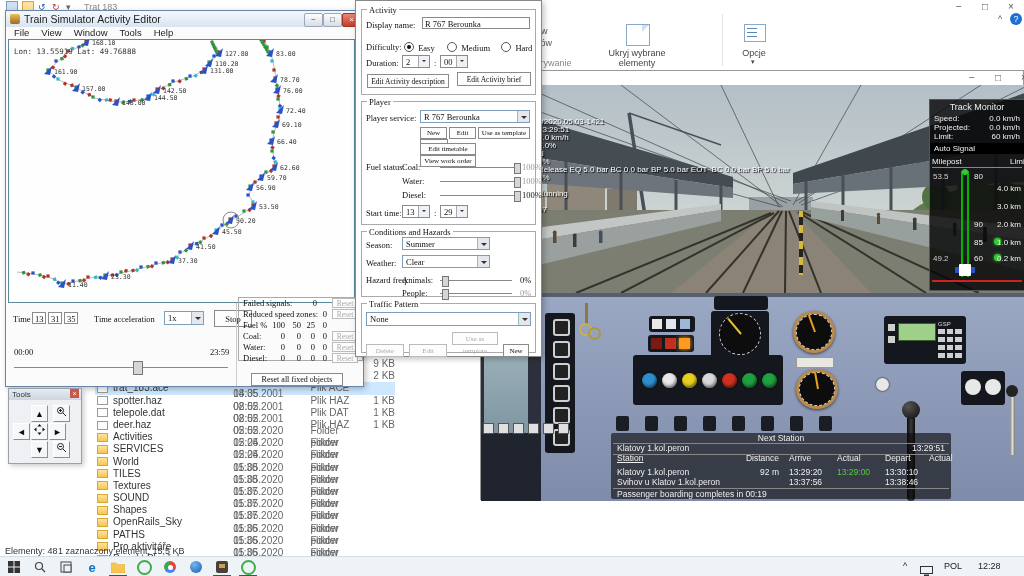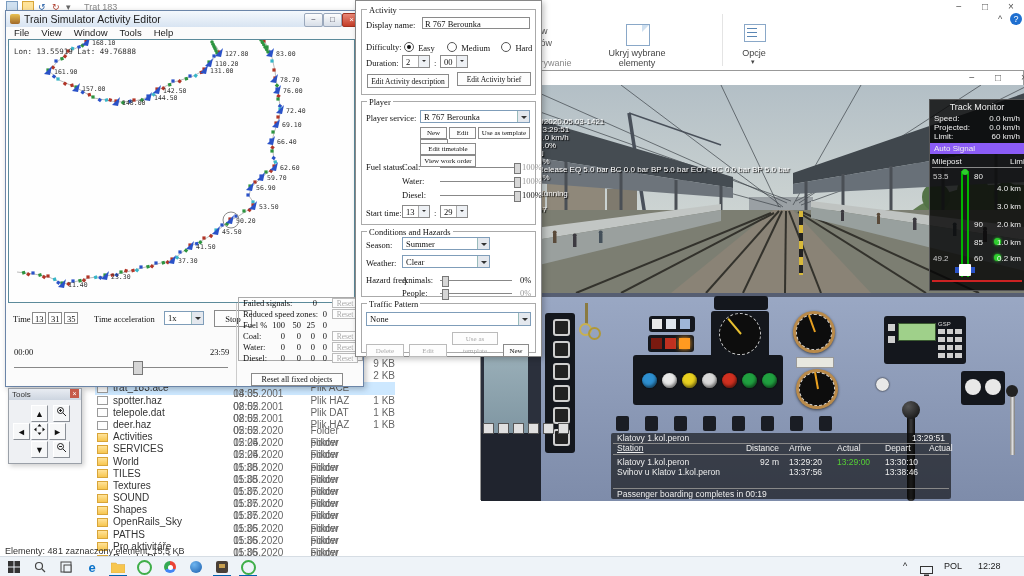--- a/index.html
+++ b/index.html
@@ -546,21 +546,21 @@
     <div>U2020.05.03-1421</div><div>13:29:51</div><div>0.0 km/h</div><div>0.0%</div><div>N</div><div>0%</div><div>Release EQ 5.0 bar BC 0.0 bar BP 5.0 bar EOT  BC 0.0 bar BP 5.0 bar</div><div>0%</div><div></div><div>Running</div><div></div><div>57</div></div>
 
     <div id="track-monitor">
       <div style="text-align:center;font-size:9px;padding-top:2px;">Track Monitor</div>
       <div class="abs" style="left:4px;top:14px;">Speed:</div>
       <div class="abs" style="right:4px;top:14px;">0.0 km/h</div>
       <div class="abs" style="left:4px;top:23px;">Projected:</div>
       <div class="abs" style="right:4px;top:23px;">0.0 km/h</div>
       <div class="abs" style="left:4px;top:32px;">Limit:</div>
       <div class="abs" style="right:4px;top:32px;">60 km/h</div>
-      <div class="abs" style="left:0;top:43px;width:94px;height:11px;background:#8b5cf6;padding-left:4px;line-height:11px;box-sizing:border-box;">Auto Signal</div>
+      <div class="abs" style="left:0;top:43px;width:94px;height:11px;background:#000000;padding-left:4px;line-height:11px;box-sizing:border-box;">Auto Signal</div>
       <div class="abs" style="left:2px;top:57px;">Milepost</div>
       <div class="abs" style="left:42px;top:57px;padding-left:38px;">Limit</div>
       <div class="abs" style="left:72px;top:57px;margin-left:32px;">Dist</div>
       <div class="hairline" style="top:67px;"></div>
       <div class="abs" style="left:31px;top:71px;width:2px;height:106px;background:#00b400;"></div>
       <div class="abs" style="left:37px;top:71px;width:2px;height:106px;background:#00b400;"></div>
       <div class="abs" style="left:32px;top:69px;width:6px;height:6px;border-radius:50%;background:#2ecc2e;"></div>
       <div id="tm-rows">
 
           <div class="tm-row">
@@ -605,20 +605,21 @@
             <span class="tm-dist">0.2 km</span>
           </div>
         </div>
       <div class="abs" style="left:29px;top:164px;width:12px;height:12px;background:#fff;border-radius:1px;"></div>
       <div class="abs" style="left:25px;top:167px;width:4px;height:6px;background:#2a52c8;"></div>
       <div class="abs" style="left:41px;top:167px;width:4px;height:6px;background:#2a52c8;"></div>
       <div class="abs" style="left:2px;top:180px;width:90px;height:2px;background:#c22;"></div>
     </div>
 
     <div id="next-station">
+      <div style="text-align:center;height:10px;line-height:10px;">Next Station</div>
       <div class="hairline" style="top:10px;"></div>
       <div style="position:relative;height:10px;line-height:10px;">
         <span class="ns-col-station">Klatovy 1.kol.peron</span>
         <span class="abs" style="right:6px;">13:29:51</span>
       </div>
       <div class="hairline" style="top:21px;"></div>
       <div style="position:relative;height:11px;line-height:11px;">
         <span class="ns-col-station" style="text-decoration:underline;">Station</span>
         <span class="ns-col-dist">Distance</span>
         <span class="ns-col-arr">Arrive</span>

